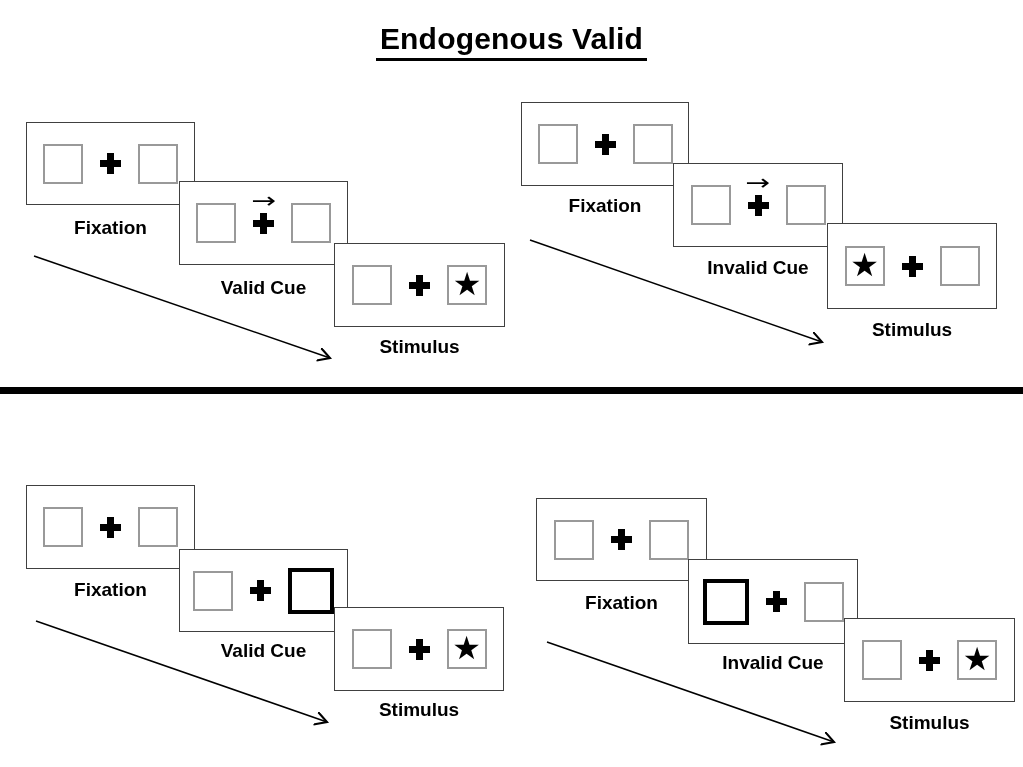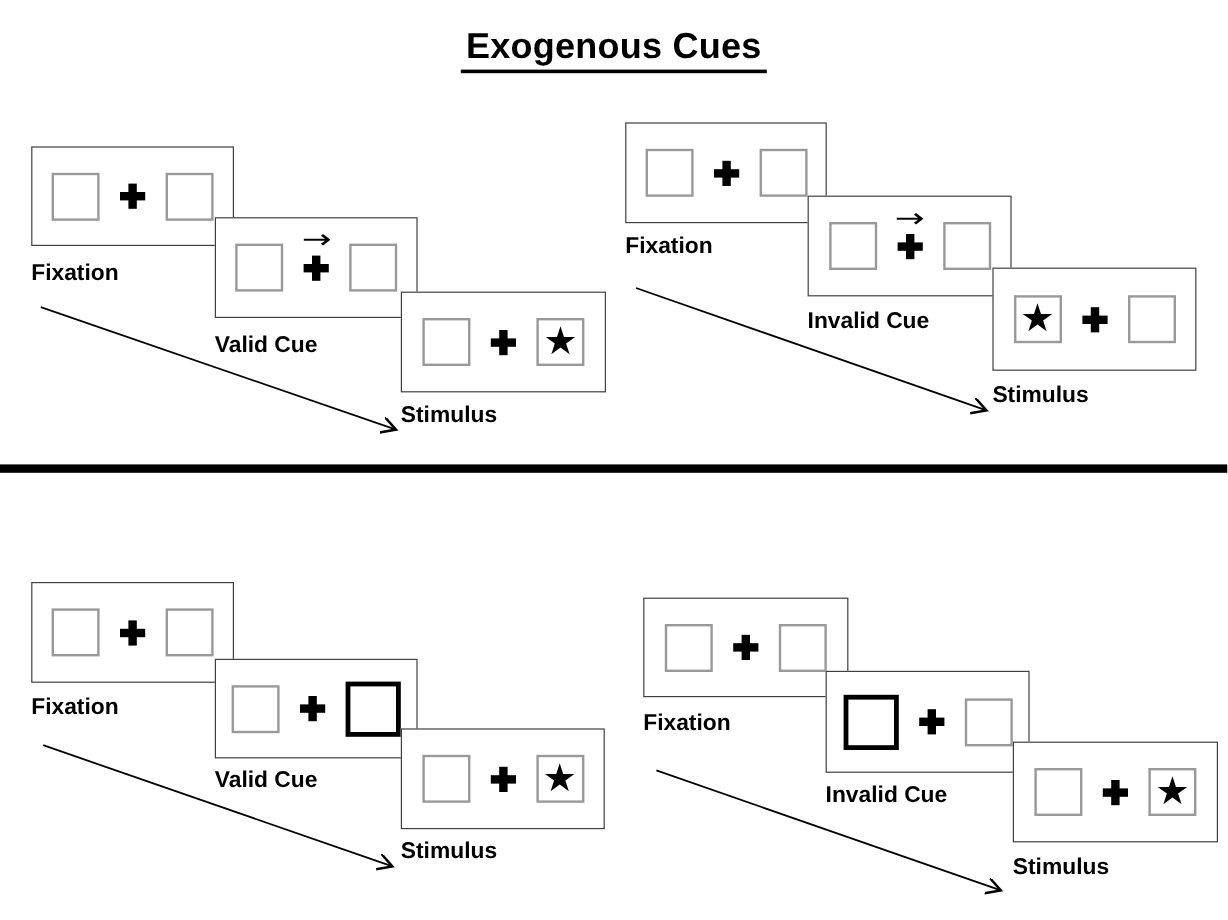--- a/index.html
+++ b/index.html
@@ -33,21 +33,21 @@
   }
   .plus{position:relative;width:21px;height:21px;flex:0 0 auto;}
   .plus::before{content:"";position:absolute;top:7px;left:0;width:21px;height:7px;background:#000;}
   .plus::after{content:"";position:absolute;left:7px;top:0;width:7px;height:21px;background:#000;}
   .cue-arrow{
     position:absolute;bottom:22px;left:50%;
     transform:translateX(-50%) scaleX(1.35);
     font-family:"DejaVu Sans",sans-serif;font-size:22px;line-height:1;color:#000;
   }
   .plabel{
-    position:absolute;font-weight:bold;font-size:19px;color:#000;
+    position:absolute;font-weight:bold;font-size:19px;text-align:center;color:#000;
     white-space:nowrap;
   }
 
   
   #p-tl-fix {left:26px; top:122px;width:169px;height:83px;}
   #p-tl-cue {left:179px;top:181px;width:169px;height:84px;}
   #p-tl-stim{left:334px;top:243px;width:171px;height:84px;}
   #l-tl-fix {left:26px; top:217px;width:169px;}
   #l-tl-cue {left:179px;top:277px;width:169px;}
   #l-tl-stim{left:334px;top:336px;width:171px;}
@@ -77,21 +77,21 @@
   #l-br-stim{left:844px;top:712px;width:171px;}
 
   #arrow-overlay{position:absolute;left:0;top:0;width:1023px;height:767px;pointer-events:none;}
 </style>
 </head>
 <body>
 
 <div id="stage">
 
   <div class="sec-title" id="title-endo">
-    <span>Exogenous Cues</span>
+    <span>Endogenous Valid</span>
   </div>
 
   <div class="divider"></div>
 
   <div class="panel" id="p-tl-fix">
     <div class="row">
       <div class="sq"></div>
       <div class="plus"></div>
       <div class="sq"></div>
     </div>

